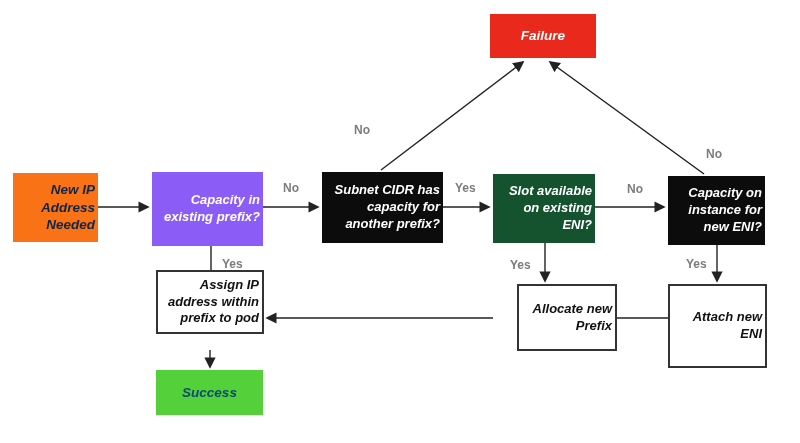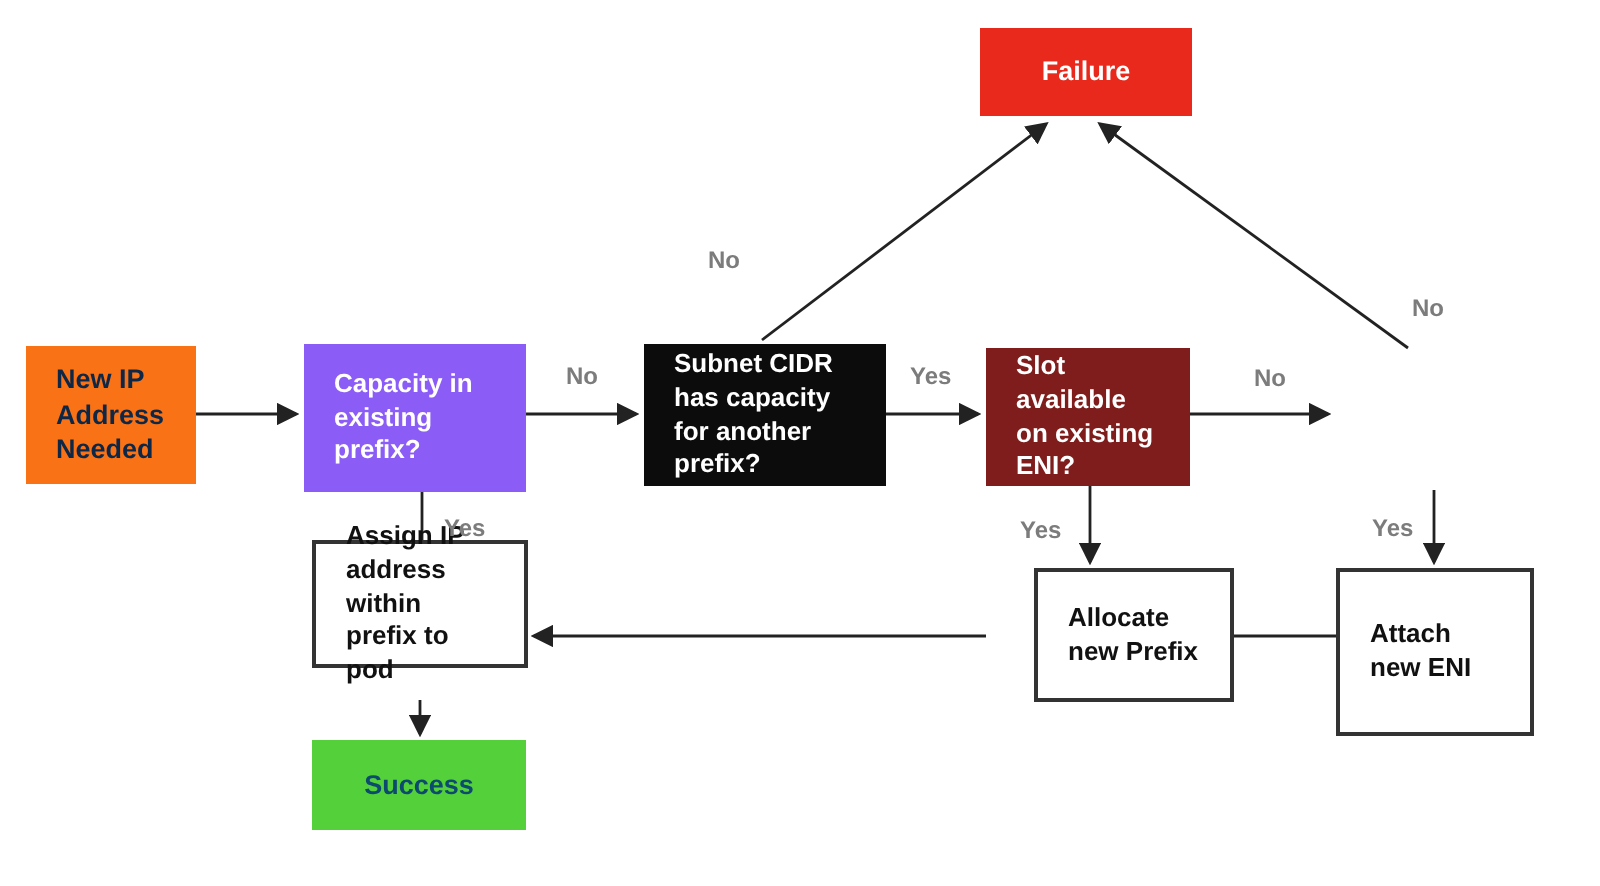--- a/index.html
+++ b/index.html
@@ -26,25 +26,26 @@
   .arrows line {
     stroke: #222222;
     stroke-width: 1.4;
   }
   .node {
     position: absolute;
     box-sizing: border-box;
     display: flex;
     align-items: center;
     justify-content: center;
-    text-align: left;
+    text-align: right;
     font-weight: bold;
     font-size: 13px;
     line-height: 1.3;
-    padding: 2px 15px;
+    padding: 2px 3px;
+    font-style: italic;
   }
   .node.terminal {
     font-size: 13.5px;
   }
   .node.process {
     background: #ffffff;
     border: 2px solid #333333;
     color: #111111;
   }
   .edge-label {
@@ -85,24 +86,27 @@
   </div>
 
   <div class="node decision" style="left: 152px; top: 172px; width: 111px; height: 74px; background-color: #8b5cf6; color: rgb(255, 255, 255);">
     <span>Capacity in existing prefix?</span>
   </div>
 
   <div class="node decision" style="left: 322px; top: 172px; width: 121px; height: 71px; background-color: rgb(12, 12, 12); color: rgb(255, 255, 255);">
     <span>Subnet CIDR has capacity for another prefix?</span>
   </div>
 
-  <div class="node decision" style="left: 493px; top: 174px; width: 102px; height: 69px; background-color: #7f1d1d; color: rgb(255, 255, 255);">
+  <div class="node decision" style="left: 493px; top: 174px; width: 102px; height: 69px; background-color: #14532d; color: rgb(255, 255, 255);">
     <span>Slot available on existing ENI?</span>
   </div>
 
+  <div class="node decision" style="left: 668px; top: 176px; width: 97px; height: 69px; background-color: rgb(12, 12, 12); color: rgb(255, 255, 255);">
+    <span>Capacity on instance for new ENI?</span>
+  </div>
 
   <div class="node terminal" style="left: 490px; top: 14px; width: 106px; height: 44px; background-color: rgb(232, 41, 28); color: rgb(255, 255, 255);">
     <span>Failure</span>
   </div>
 
   <div class="node process" style="left:156px; top:270px; width:108px; height:64px;">
     <span>Assign IP address within prefix to pod</span>
   </div>
 
   <div class="node process" style="left:493px; top:284px; width:100px; height:67px;margin-left:24px;">

